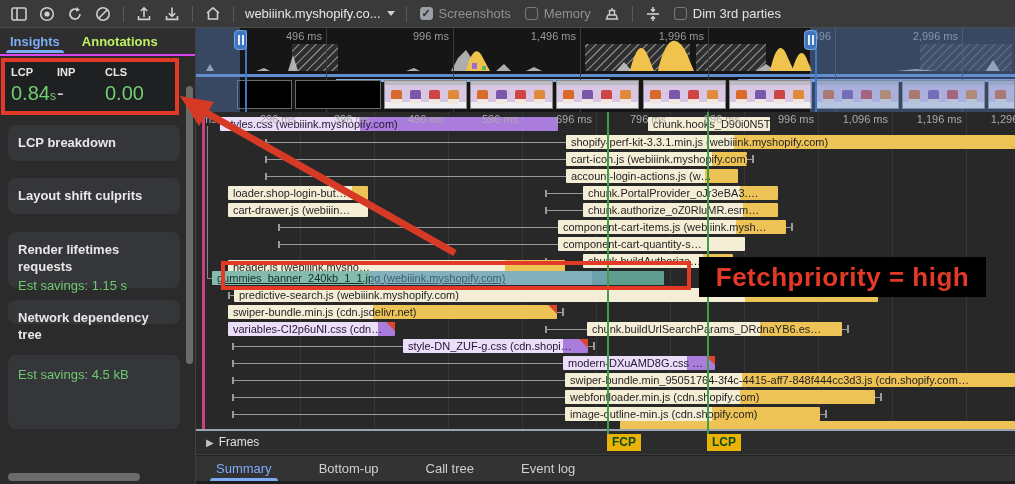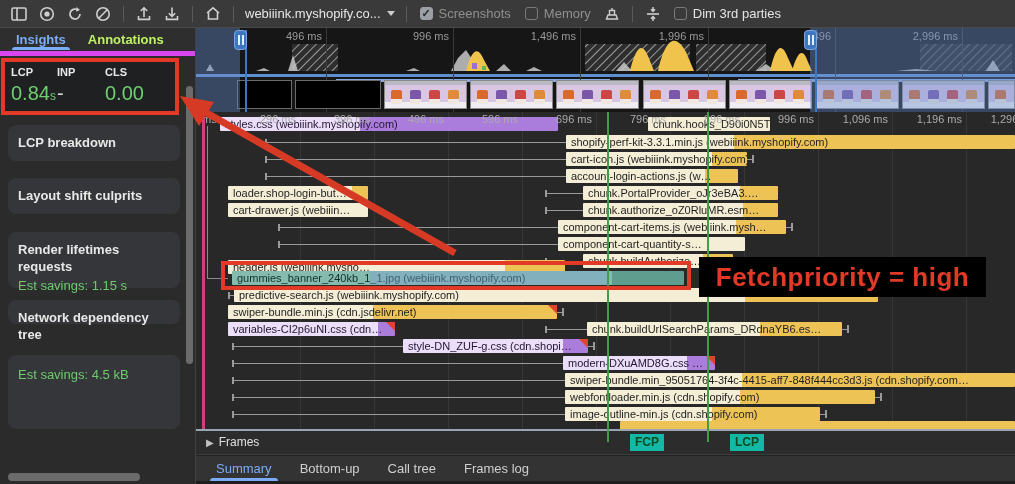--- a/index.html
+++ b/index.html
@@ -18,21 +18,21 @@
   .cbwrap { display:flex; align-items:center; gap:6px; font-size:13px; padding:0 6px; }
   .cbwrap.dim { color:#909090; } .cbwrap.lit { color:#e4e4e4; }
   .cb { width:13px; height:13px; border:1.5px solid #7a7a7a; border-radius:3px; display:inline-flex;
     align-items:center; justify-content:center; font-size:11px; color:#2b2b2b; }
   .cb.checked { background:#9aa0a6; border-color:#9aa0a6; font-weight:bold; }
 
   
   #sidebar { position:absolute; left:0; top:28px; width:196px; height:456px; background:#2b2b2b;
     border-right:1px solid #404040; z-index:15; }
   #side-tabs { position:absolute; left:0; top:0; width:100%; height:28px; display:flex; align-items:center;
-    gap:22px; padding-left:16px; font-size:13px; border-bottom:5px solid #d946ef; background:#2e2e2e;}
+    gap:22px; padding-left:10px; font-size:13px; border-bottom:2px solid #d946ef; background:#2e2e2e;}
   .side-tab { color:#bef264; position:relative; height:100%; display:flex; align-items:center;font-weight:bold; }
   .side-tab.active { color:#7cacf8; font-weight:bold; }
   .side-tab.active:after { content:""; position:absolute; left:-4px; right:-4px; bottom:1px; height:3px;
     background:#7cacf8; border-radius:3px 3px 0 0; }
   #metrics-box { position:absolute; left:1px; top:30px; width:178px; height:57px; background:#1e2022;
     border:4px solid #e23a26; padding:4px 6px; }
   .m-col { position:absolute; top:4px; }
   .m-label { font-size:11px; font-weight:bold; color:#e8e8e8; }
   .m-value { font-size:20px; margin-top:4px; }
   .m-unit { font-size:12px; }
@@ -72,24 +72,24 @@
     border-left:9px solid transparent; border-top:9px solid #e0442c; }
   .tint { position:absolute; height:14px; background:rgba(128,162,212,.40); z-index:4; }
   .marker-line { position:absolute; top:112px; width:2px; height:330px; background:#3f9e47; z-index:8; }
 
   
   #divider { position:absolute; left:196px; top:429px; width:819px; height:2px; background:#9aa4b4; }
   #frames-row { position:absolute; left:196px; top:431px; width:819px; height:24px; background:#2c2c2c;
     border-bottom:1px solid #3c3c3c; }
   #frames-label { position:absolute; left:10px; top:4px; font-size:12px; color:#e0e0e0; }
   #frames-label .tri { display:inline-block; margin-right:5px; color:#c0c0c0; font-size:10px; }
-  .mk-badge { position:absolute; top:3px; height:17px; padding:0 5px; background:#14b8a6; color:#0c4b1d;
-    font-size:12px; line-height:17px; font-weight:bold; z-index:9;margin-left:23px; }
+  .mk-badge { position:absolute; top:3px; height:17px; padding:0 5px; background:#eab308; color:#0c4b1d;
+    font-size:12px; line-height:17px; font-weight:bold; z-index:9; }
   #bottom-tabs { position:absolute; left:196px; top:455px; width:819px; height:26px; background:#333;
-    display:flex; align-items:center; gap:28px; padding-left:20px; border-top:1px solid #222; }
+    display:flex; align-items:center; gap:47px; padding-left:20px; border-top:1px solid #222; }
   .b-tab { font-size:13px; color:#cfcfcf; position:relative; height:100%; display:flex; align-items:center;}
   .b-tab.active { color:#7cacf8; }
   .b-tab.active:after { content:""; position:absolute; left:-6px; right:-6px; bottom:0; height:3px;
     background:#7cacf8; border-radius:3px 3px 0 0; }
   #below-tabs { position:absolute; left:196px; top:481px; width:819px; height:3px; background:#1e1e1e; }
 
   
   .red-box { position:absolute; border:4px solid #e23a26; z-index:50; }
   #callout { position:absolute; left:699px; top:257px; width:287px; height:40px; background:#000;
     color:#e23a26; font-size:26px; font-weight:bold; text-align:center; line-height:40px; z-index:50;
@@ -361,21 +361,21 @@
         <div class="bar" style="left: 362px; top: 108px; width: 228px; color: rgb(31, 31, 31); background: linear-gradient(90deg, rgb(245, 238, 214) 178px, rgb(237, 195, 86) 178px);"><span>component-cart-items.js (webiiink.mysh…</span></div>
         <div class="wh-tick" style="left: 595px; top: 111px; height: 8px;"></div>
         <div class="whisker" style="left: 590px; top: 115px; width: 5px;"></div>
         <div class="whisker" style="left: 82px; top: 132px; width: 280px;"></div>
         <div class="wh-tick" style="left: 82px; top: 129px;"></div>
         <div class="bar" style="left: 362px; top: 125px; width: 187px; color: rgb(31, 31, 31); background: linear-gradient(90deg, rgb(245, 238, 214) 187px, rgb(237, 195, 86) 187px);"><span>component-cart-quantity-s…</span></div>
         <div class="bar" style="left: 32px; top: 142px; width: 337px; color: rgb(31, 31, 31); background: linear-gradient(90deg, rgb(245, 238, 214) 277px, rgb(237, 195, 86) 277px); margin-top: 6px;"><span>header.js (webiiink.mysho…</span></div>
         <div class="whisker" style="left: 349px; top: 149px; width: 38px;"></div>
         <div class="wh-tick" style="left: 349px; top: 146px;"></div>
         <div class="bar" style="left: 387px; top: 142px; width: 150px; color: rgb(31, 31, 31); background: linear-gradient(90deg, rgb(245, 238, 214) 120px, rgb(237, 195, 86) 120px);"><span>chunk.buildAuthorize…</span></div>
-        <div class="bar" style="left: 36px; top: 159px; width: 452px; color: rgb(16, 48, 42); background: linear-gradient(90deg, rgb(132, 187, 174) 380px, rgb(95, 158, 142) 380px);"><span>gummies_banner_240kb_1_1.jpg (webiiink.myshopify.com)</span></div>
+        <div class="bar" style="left: 16px; top: 159px; width: 452px; color: rgb(16, 48, 42); background: linear-gradient(90deg, rgb(132, 187, 174) 380px, rgb(95, 158, 142) 380px); text-decoration: underline;"><span>gummies_banner_240kb_1_1.jpg (webiiink.myshopify.com)</span></div>
         <div class="tint" style="left: 174px; top: 159px; width: 238px;"></div>
         <div class="whisker" style="left: 32px; top: 183px; width: 6px;"></div>
         <div class="wh-tick" style="left: 32px; top: 180px;"></div>
         <div class="bar" style="left: 38px; top: 176px; width: 644px; color: rgb(31, 31, 31); background: linear-gradient(90deg, rgb(245, 238, 214) 511px, rgb(237, 195, 86) 511px);"><span>predictive-search.js (webiiink.myshopify.com)</span></div>
         <div class="bar" style="left: 32px; top: 193px; width: 329px; color: rgb(31, 31, 31); background: linear-gradient(90deg, rgb(245, 238, 214) 145px, rgb(237, 195, 86) 145px);"><span>swiper-bundle.min.js (cdn.jsdelivr.net)</span><i class="corner"></i></div>
         <div class="wh-tick" style="left: 366px; top: 196px; height: 8px;"></div>
         <div class="whisker" style="left: 361px; top: 200px; width: 5px;"></div>
         <div class="bar" style="left: 32px; top: 210px; width: 167px; color: rgb(36, 21, 52); background: linear-gradient(90deg, rgb(234, 222, 248) 150px, rgb(170, 125, 220) 150px);"><span>variables-CI2p6uNI.css (cdn…</span><i class="corner"></i></div>
         <div class="whisker" style="left: 349px; top: 217px; width: 42px;"></div>
         <div class="wh-tick" style="left: 349px; top: 214px;"></div>
@@ -435,21 +435,21 @@
     <span id="frames-label">
       <span class="tri">▶</span><span>Frames</span>
     </span>
   <div class="mk-badge" style="left: 411px;">FCP</div>
       <div class="mk-badge" style="left: 511px;">LCP</div>
     </div>
   <div id="bottom-tabs">
       <div class="b-tab active">Summary</div>
       <div class="b-tab">Bottom-up</div>
       <div class="b-tab">Call tree</div>
-      <div class="b-tab">Frames log</div>
+      <div class="b-tab">Event log</div>
     </div>
   <div id="below-tabs"></div>
 
   <div class="red-box" style="left:1px;top:58px;width:178px;height:57px;"></div>
   <div class="red-box" style="left:221px;top:261px;width:470px;height:29px;"></div>
   <div id="callout">Fetchpriority = high</div>
   <svg id="arrow-svg" width="1015" height="484">
     <line x1="455" y1="253" x2="205" y2="112" stroke="#d63a24" stroke-width="7"></line>
     <polygon points="180,96 214,102 199,126" fill="#d63a24"></polygon>
   </svg>

